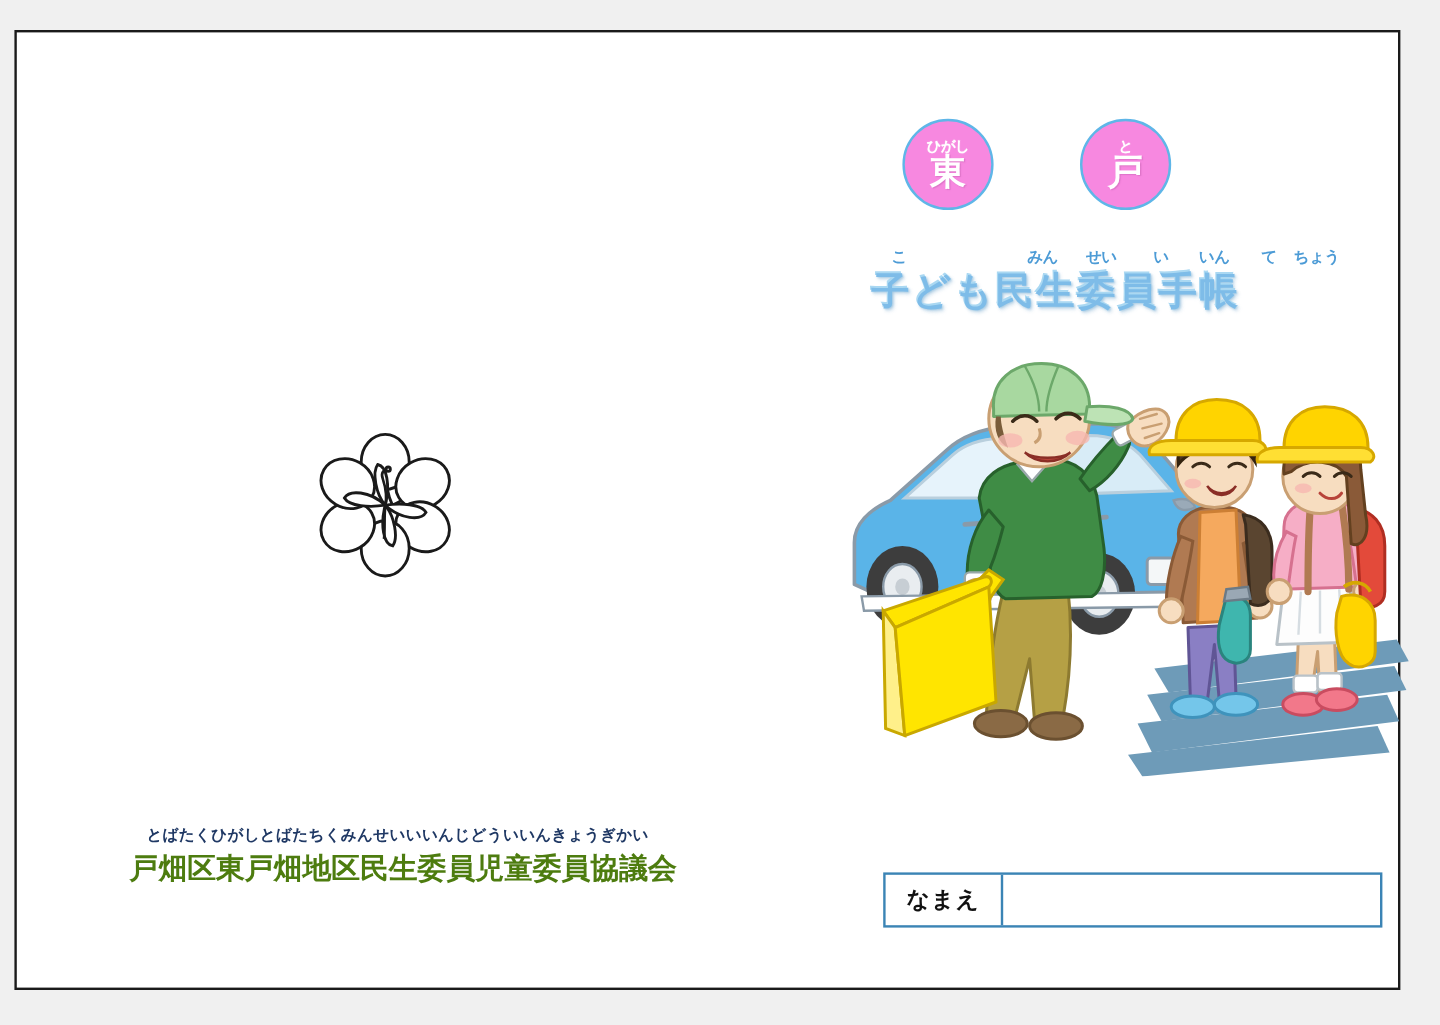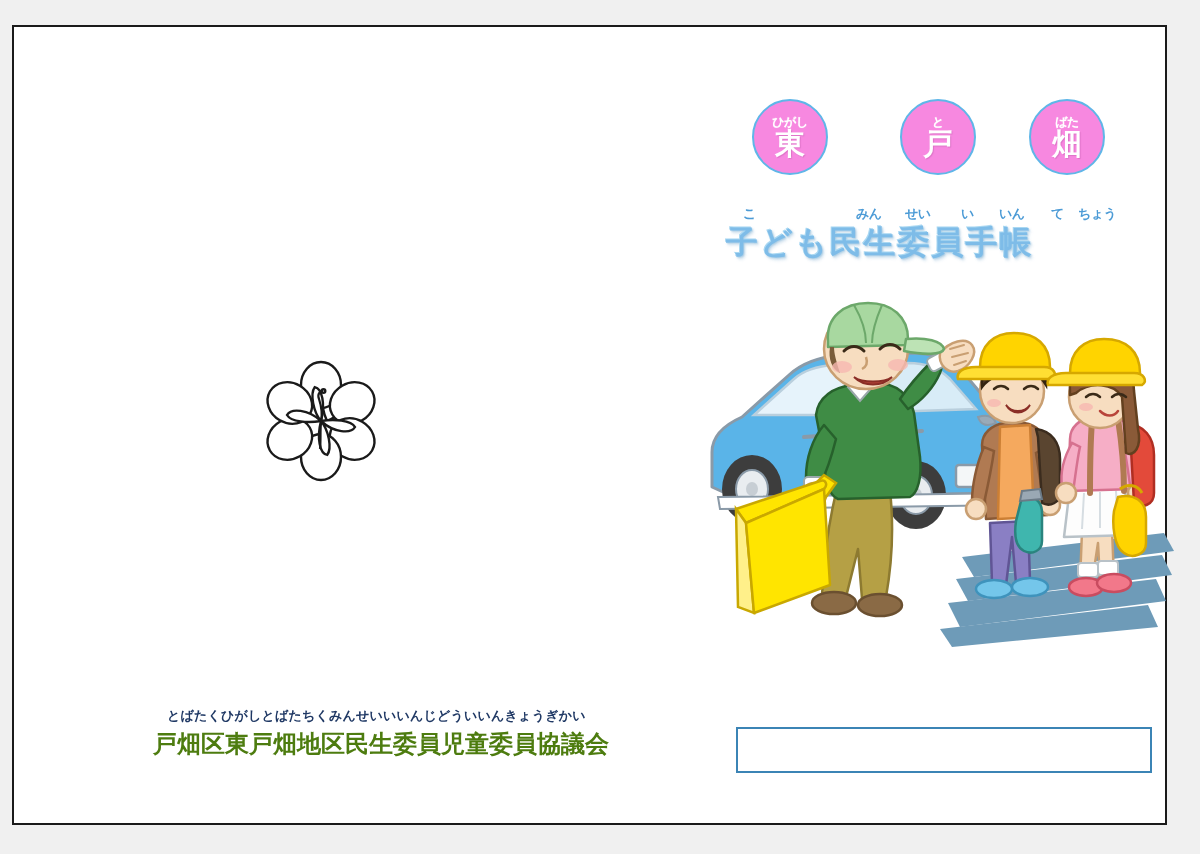--- a/index.html
+++ b/index.html
@@ -118,23 +118,22 @@
     left: 246px;
     top: 333px;
     width: 122px;
     height: 122px;
   }
 
   
   #org-block {
     position: absolute;
     left: 94px;
-    top: 680px;
+    top: 660px;
     width: 470px;
-    margin-left: 45px;
   }
   #org-furi {
     font-size: 13px;
     font-weight: bold;
     color: #1f3864;
     letter-spacing: 0.2px;
     margin-left: 14px;
     margin-bottom: 3px;
     white-space: nowrap;
   }
@@ -190,24 +189,20 @@
     <div class="badge" id="badge-0">
       <span class="furi">ひがし</span>
       <span class="kanji">東</span>
     </div>
 
     <div class="badge" id="badge-1">
       <span class="furi">と</span>
       <span class="kanji">戸</span>
     </div>
 
-    <div class="badge" id="badge-2">
-      <span class="furi">ばた</span>
-      <span class="kanji">畑</span>
-    </div>
 
   </div>
 
   <div id="title-block">
     <div id="title-furi">
       <span style="left:17px">こ</span>
       <span style="left:130px">みん</span>
       <span style="left:179px">せい</span>
       <span style="left:235px">い</span>
       <span style="left:273px">いん</span>
@@ -437,16 +432,17 @@
 
     </svg>
   </div>
 
   <div id="org-block">
     <div id="org-furi">とばたくひがしとばたちくみんせいいいんじどういいんきょうぎかい</div>
     <div id="org-name">戸畑区東戸畑地区民生委員児童委員協議会</div>
   </div>
 
   <div id="name-field">
+    <div id="name-label">なまえ</div>
     <input id="name-input" type="text" placeholder="" style="">
   </div>
 
 </div>
 
 </body></html>

